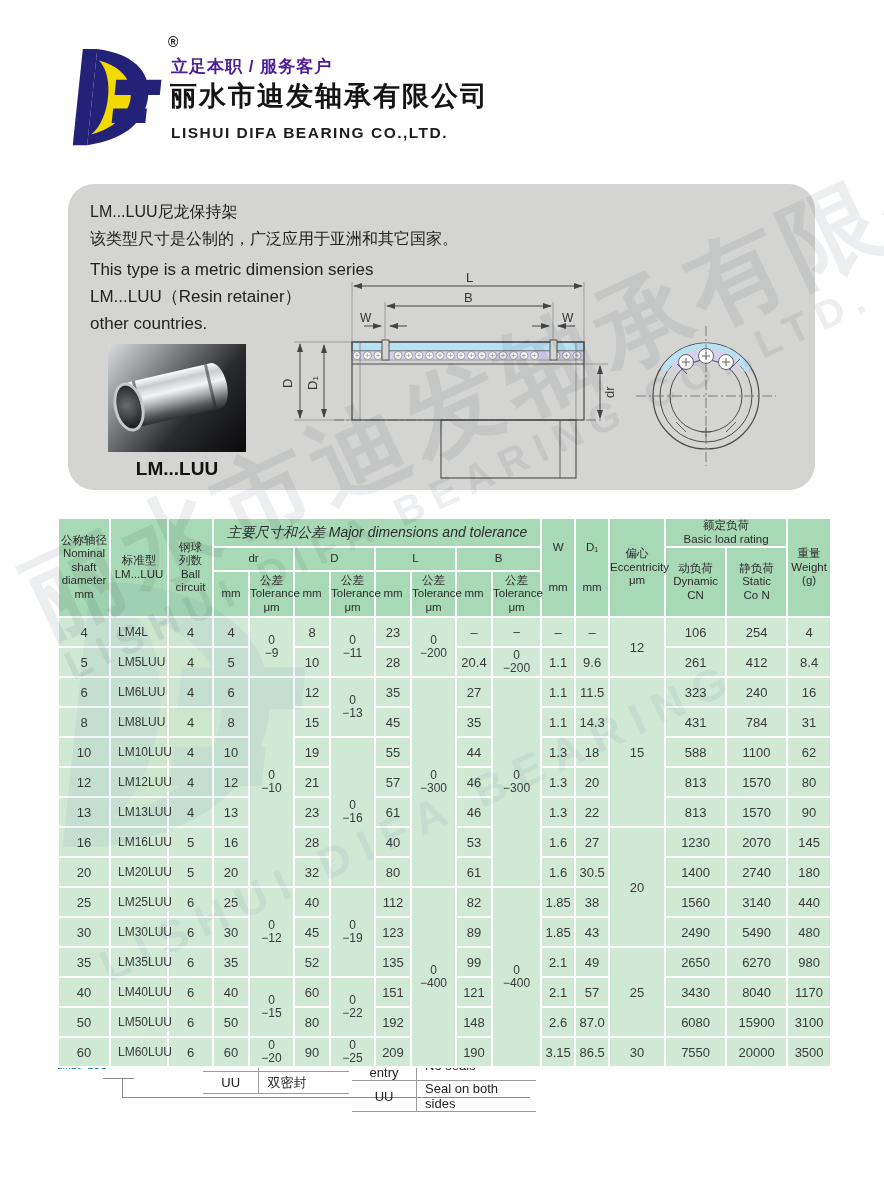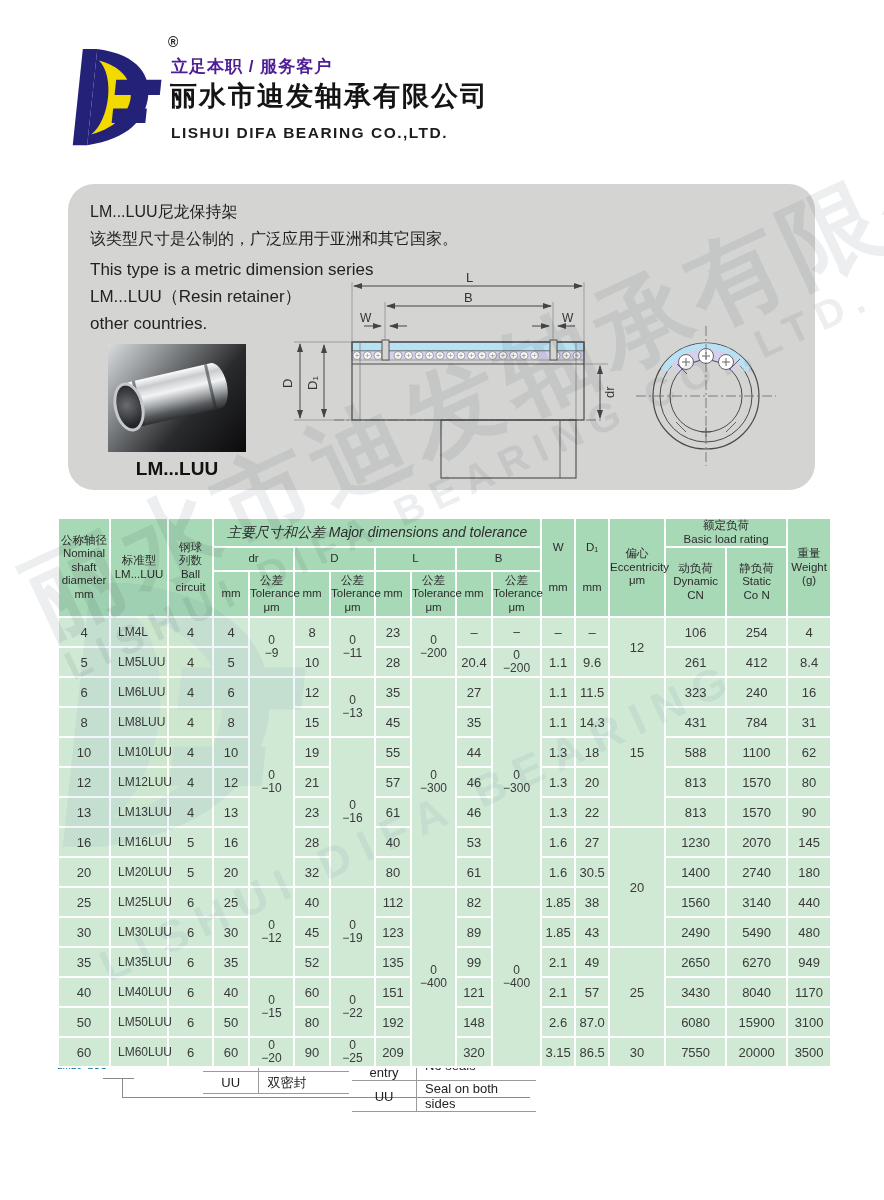--- a/index.html
+++ b/index.html
@@ -483,21 +483,21 @@
           <td>6</td>
           <td>35</td>
           <td>52</td>
           <td>135</td>
           <td>99</td>
           <td>2.1</td>
           <td>49</td>
           <td rowspan="3">25</td>
           <td>2650</td>
           <td>6270</td>
-          <td>949</td>
+          <td>980</td>
         </tr>
         <tr>
           <td>40</td>
           <td class="model">LM40LUU</td>
           <td>6</td>
           <td>40</td>
           <td rowspan="2" class="tol">0
 −15</td>
           <td>60</td>
           <td rowspan="2" class="tol">0
@@ -528,21 +528,21 @@
           <td>60</td>
           <td class="model">LM60LUU</td>
           <td>6</td>
           <td>60</td>
           <td class="tol">0
 −20</td>
           <td>90</td>
           <td class="tol">0
 −25</td>
           <td>209</td>
-          <td>320</td>
+          <td>190</td>
           <td>3.15</td>
           <td>86.5</td>
           <td>30</td>
           <td>7550</td>
           <td>20000</td>
           <td>3500</td>
         </tr>
       </tbody>
   </table>
 

